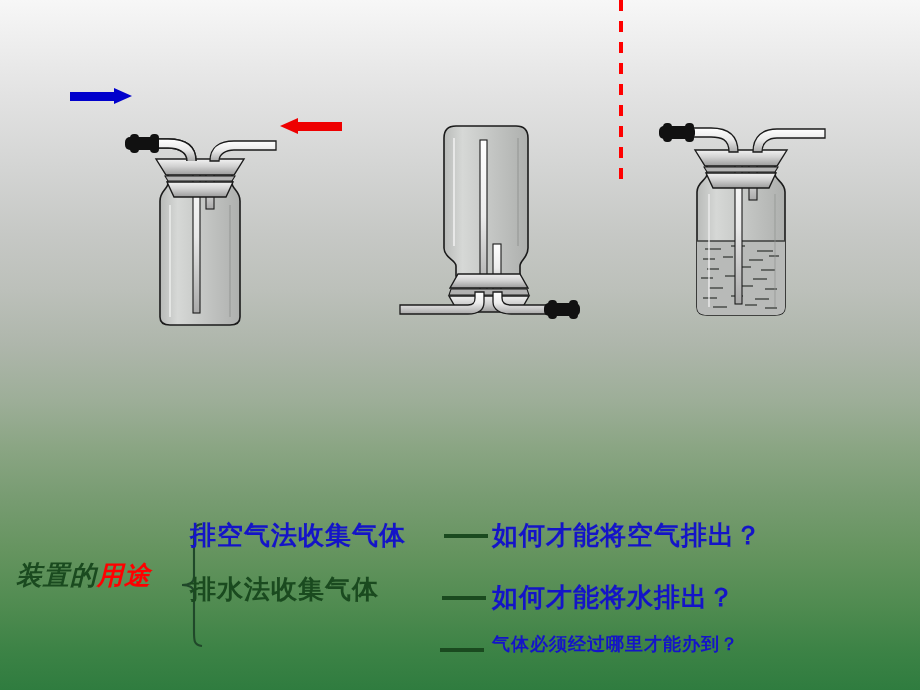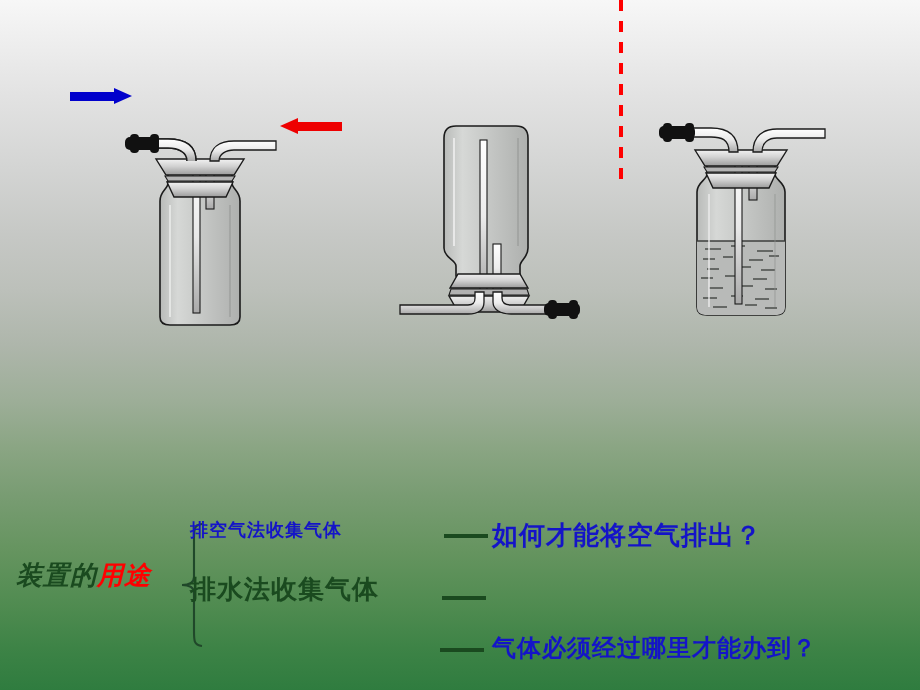--- a/index.html
+++ b/index.html
@@ -238,24 +238,25 @@
   <div class="abs" style="left:0;top:0;width:920px;height:690px;">
 
     <div class="abs cn" style="left:16px;top:558px;font-size:26px;font-style:italic;">
       <span class="t-green">装置的</span><span class="t-red">用途</span>
     </div>
 
     <svg class="abs" style="left:178px;top:522px;" width="30" height="126" viewBox="0 0 30 126">
       <path d="M24 2 C16 3 16 7 16 17 L16 55 C16 61 11 63 4 63 C11 63 16 65 16 71 L16 109 C16 119 16 123 24 124" fill="none" stroke="#20482a" stroke-width="2.1"></path>
     </svg>
 
-    <div class="abs cn t-blue" style="left:190px;top:518px;font-size:18px;">排空气法收集气体</div>
+    <div class="abs cn t-blue" style="left:190px;top:518px;font-size:26px;">排空气法收集气体</div>
     <div class="dashline" style="left:444px;top:534px;width:44px;"></div>
     <div class="abs cn t-green" style="left:190px;top:572px;font-size:26px;">排水法收集气体</div>
 
     <div class="abs cn t-blue" style="left:492px;top:518px;font-size:26px;">如何才能将空气排出？</div>
     <div class="dashline" style="left:442px;top:596px;width:44px;"></div>
+    <div class="abs cn t-blue" style="left:492px;top:580px;font-size:26px;">如何才能将水排出？</div>
 
     <div class="dashline" style="left:440px;top:648px;width:44px;"></div>
-    <div class="abs cn t-blue" style="left:492px;top:632px;font-size:24px;">气体必须经过哪里才能办到？</div>
+    <div class="abs cn t-blue" style="left:492px;top:632px;font-size:18px;">气体必须经过哪里才能办到？</div>
   </div>
 
 </div>
 
 </body></html>

